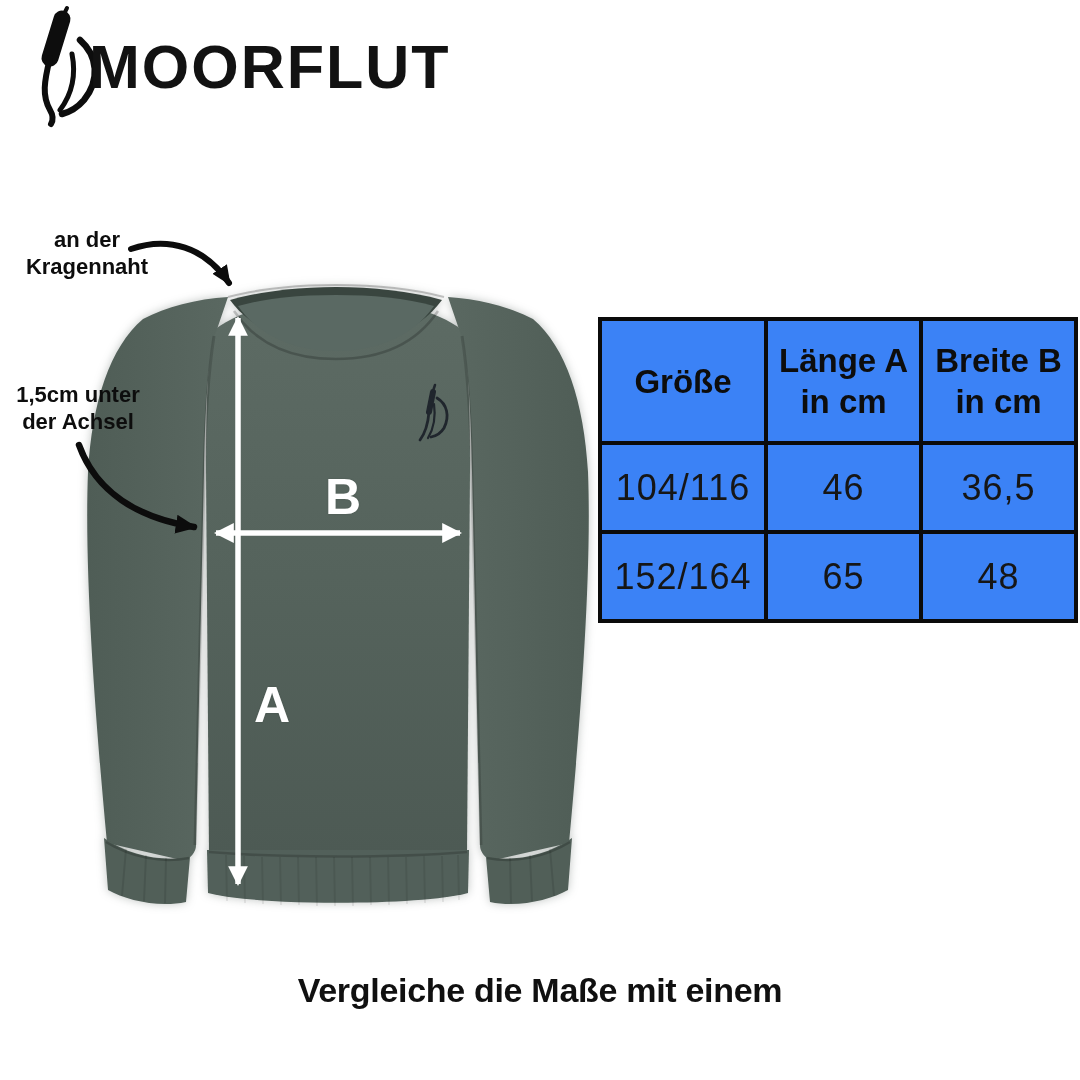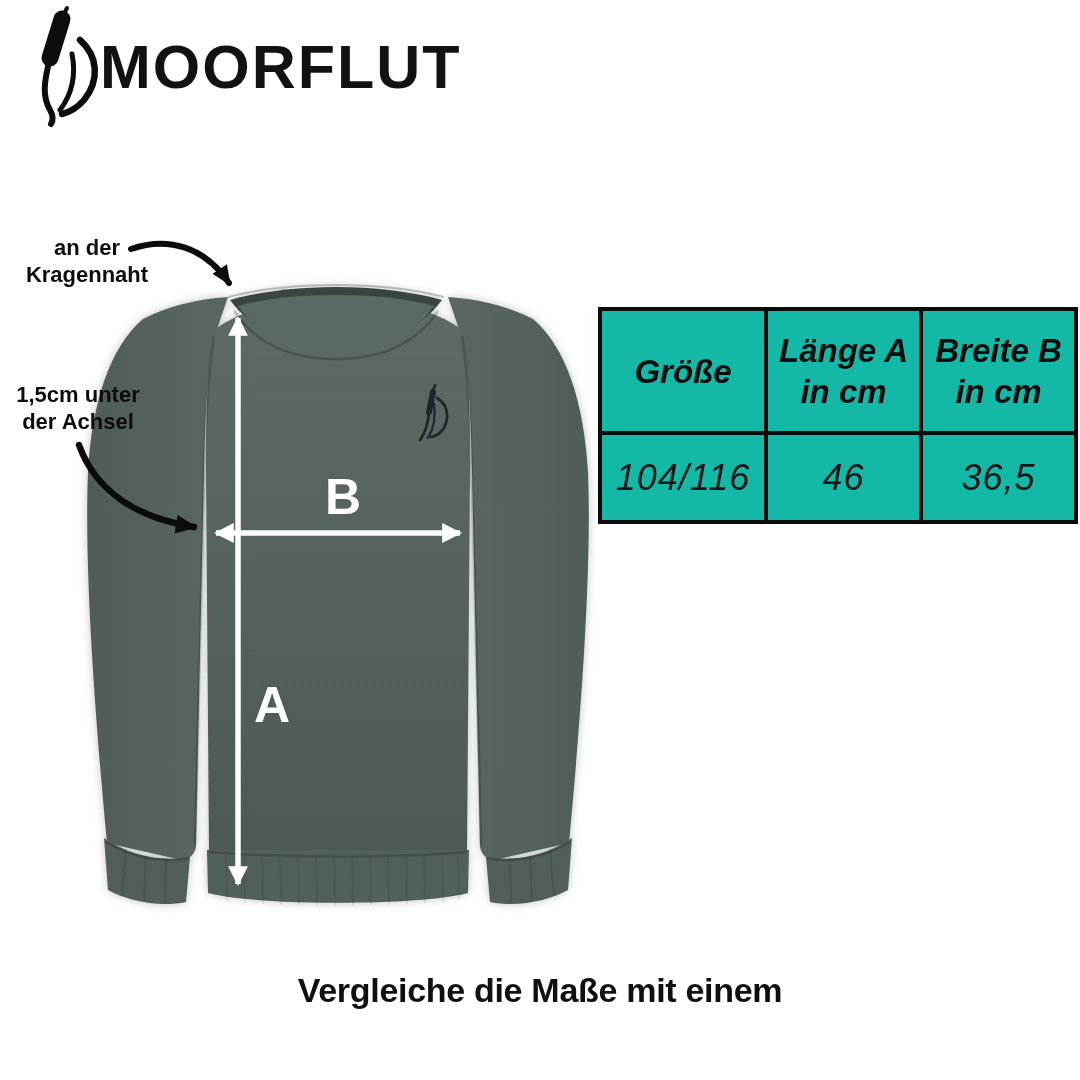--- a/index.html
+++ b/index.html
@@ -1,40 +1,40 @@
 <!DOCTYPE html>
 <html><head>
 <meta charset="utf-8">
 <style>
   html,body{margin:0;padding:0;background:#ffffff;}
   body{width:1080px;height:1080px;position:relative;overflow:hidden;
        font-family:"Liberation Sans","DejaVu Sans",sans-serif;color:#111;}
   .abs{position:absolute;}
 
   
-  .brand-name{left:100px;top:32px;font-size:61px;font-weight:700;
+  .brand-name{left:89px;top:32px;font-size:61px;font-weight:700;
               letter-spacing:2px;color:#121212;line-height:70px;}
 
   
   .note{font-weight:700;font-size:22px;line-height:27px;text-align:center;color:#0d0d0d;}
-  .note-collar{left:6px;top:234px;width:162px;}
+  .note-collar{left:6px;top:226px;width:162px;}
   .note-armpit{left:15px;top:381px;width:126px;}
 
   
   .measure-letter{color:#ffffff;font-weight:700;font-size:50px;line-height:50px;
                   text-shadow:0 0 2px rgba(0,0,0,0.15);}
   .letter-b{left:325px;top:472px;}
   .letter-a{left:254px;top:680px;}
 
   
   .stage{left:0;top:0;width:1080px;height:1080px;pointer-events:none;}
 
   
-  table.size-table{position:absolute;left:598px;top:307px;width:476px;
-                   border-collapse:collapse;table-layout:fixed;background:#14b8a6;font-style:italic;}
+  table.size-table{position:absolute;left:598px;top:317px;width:476px;
+                   border-collapse:collapse;table-layout:fixed;background:#3b82f6;}
   .size-table th,.size-table td{border:4px solid #0b0b0b;text-align:center;
                    vertical-align:middle;padding:0;}
   .size-table th{height:120px;font-size:33px;font-weight:700;line-height:41px;color:#0d0d0d;}
   .size-table th span{display:block;}
   .size-table td{height:85px;font-size:36px;font-weight:400;letter-spacing:1px;color:#161616;text-align:center;}
 
   
   .footer-text{left:0;top:970px;width:1080px;text-align:center;
                font-size:34px;font-weight:700;line-height:41px;color:#101010;letter-spacing:-0.3px;}
 </style>
@@ -180,18 +180,23 @@
         <span>in cm</span>
       </th>
     </tr>
   </thead>
   <tbody>
     <tr>
       <td>104/116</td>
       <td>46</td>
       <td>36,5</td>
     </tr>
+    <tr>
+      <td>152/164</td>
+      <td>65</td>
+      <td>48</td>
+    </tr>
   </tbody>
 </table>
 
 <div class="abs footer-text">
   <div>Vergleiche die Maße mit einem</div>
 </div>
 
 </body></html>

